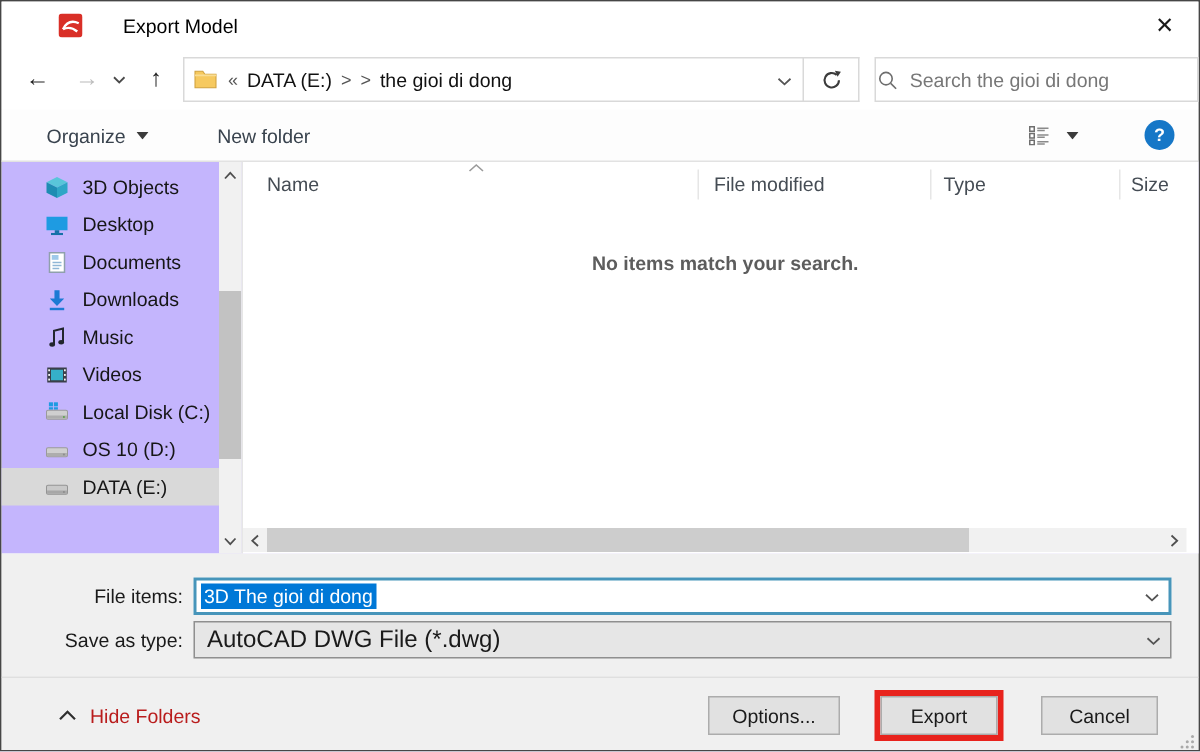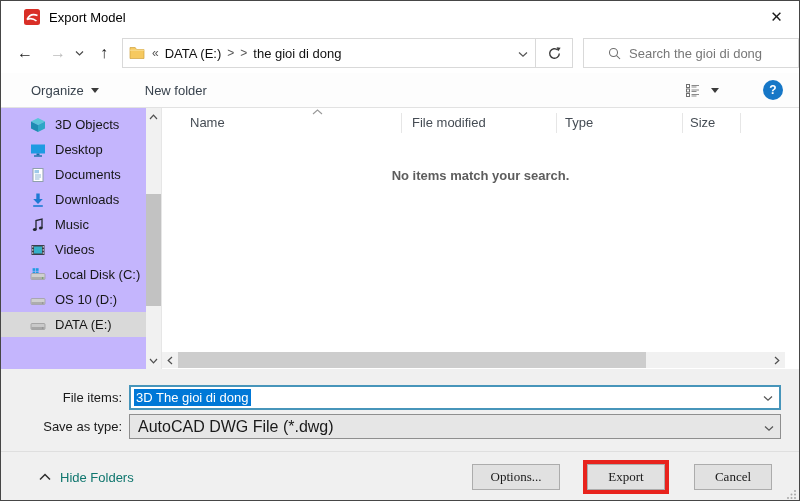--- a/index.html
+++ b/index.html
@@ -2,39 +2,39 @@
 <html><head>
 <meta charset="utf-8">
 <style>
   * { box-sizing: border-box; margin: 0; padding: 0; }
   html,body { background:#fff; }
   body { font-family: "Liberation Sans", sans-serif; color:#1a1a1a; }
 
   .dialog { position:relative; width:800px; height:501px; border:1px solid #464646; background:#fff; overflow:hidden; }
 
   
-  .titlebar { height:32px; display:flex; align-items:center; padding-left:23px; position:relative; background:#fff; }
+  .titlebar { height:32px; display:flex; align-items:center; padding-left:38px; position:relative; background:#fff;gap:18px; }
   .titlebar .app-icon { width:16px; height:16px; margin-right:9px; }
   .titlebar .title { font-size:13px; color:#000; }
   .close-btn { position:absolute; right:0; top:0; width:45px; height:31px; display:flex; align-items:center; justify-content:center; font-size:15px; color:#1a1a1a; cursor:default; background:transparent; border:none; }
 
   
   .navbar { height:40px; display:flex; align-items:center; padding-left:13px; background:#fff; }
   .nav-glyph { font-size:16px; line-height:1; text-align:center; background:none; border:none; }
   .back { width:22px; color:#1f1f1f; margin-right:11px; }
   .fwd  { width:22px; color:#bdbdbd; margin-right:3px; }
   .hist { width:15px; margin-right:6px; display:flex; justify-content:center; background:none; border:none; }
   .up   { width:22px; color:#1f1f1f; margin-right:7px; }
   .addressbar { width:414px; height:30px; border:1px solid #d9d9d9; background:#fff; display:flex; align-items:center; padding:0 7px 0 6px; font-size:13px; }
   .addressbar .crumb { color:#111; padding:0 3px; white-space:nowrap; }
   .addressbar .sep { color:#555; font-size:12px; padding:0 3px; }
   .addressbar .folder { margin-right:4px; }
   .addressbar .addr-chev { margin-left:auto; }
   .refresh-btn { width:37px; height:30px; border:1px solid #d9d9d9; border-left:none; background:#fff; display:flex; align-items:center; justify-content:center; }
-  .searchbox { width:216px; height:30px; border:1px solid #d9d9d9; margin-left:10px; background:#fff; display:flex; align-items:center; padding:0 24px; }
+  .searchbox { width:216px; height:30px; border:1px solid #d9d9d9; margin-left:10px; background:#fff; display:flex; align-items:center; padding:0 1px; }
   .searchbox input { border:none; outline:none; width:100%; font-size:13px; margin-left:8px; font-family:"Liberation Sans",sans-serif; color:#333; background:transparent; }
   .searchbox input::placeholder { color:#777; opacity:1; }
 
   
   .toolbar { height:35px; display:flex; align-items:center; padding-left:30px; background:#fdfdfd; border-bottom:1px solid #e2e2e2; position:relative; font-size:13px; color:#39434e; }
   .organize { display:flex; align-items:center; gap:7px; background:none; border:none; font-size:13px; color:#39434e; font-family:"Liberation Sans",sans-serif; }
   .newfolder { margin-left:46px; background:none; border:none; font-size:13px; color:#39434e; font-family:"Liberation Sans",sans-serif; }
   .view-btn { position:absolute; right:80px; display:flex; align-items:center; gap:9px; background:none; border:none; }
   .help-btn { position:absolute; right:16px; width:20px; height:20px; border-radius:50%; background:#1677c7; color:#fff; font-size:12px; font-weight:bold; display:flex; align-items:center; justify-content:center; border:none; }
 
@@ -45,21 +45,21 @@
   .side-item.sel { background:#d9d9d9; }
   .side-item svg { flex:none; }
   .vscroll { position:absolute; right:0; top:0; width:15px; height:261px; background:#f1f1f1; }
   .vscroll .sb-btn { height:17px; display:flex; align-items:center; justify-content:center; }
   .vscroll .sb-btn.bottom { position:absolute; bottom:0; left:0; width:15px; }
   .vscroll .thumb { position:absolute; top:86px; left:0; width:15px; height:112px; background:#c2c2c2; }
 
   .main { flex:1; border-left:1px solid #e6e6e6; position:relative; background:#fff; }
   .cols { display:flex; margin-top:5px; position:relative; }
   .colh { height:20px; line-height:20px; font-size:13px; color:#454c54; border-right:1px solid #e6e6e6; }
-  .col-name { width:240px; padding-left:28px; }
+  .col-name { width:304px; padding-left:16px; }
   .col-date { width:155px; padding-left:10px; }
   .col-type { width:126px; padding-left:8px; }
   .col-size { width:58px;  padding-left:7px; border-right:1px solid #e6e6e6; }
   .sort-caret { position:absolute; left:150px; top:-4px; }
   .empty-msg { text-align:center; margin-top:35px; font-size:13px; color:#5d5d5d;font-weight:bold; }
 
   .hscroll { position:absolute; bottom:1px; left:0; right:14px; height:16px; background:#f1f1f1; display:flex; align-items:center; }
   .hscroll .sb-btn { width:16px; height:16px; display:flex; align-items:center; justify-content:center; flex:none; }
   .hscroll .thumb { width:468px; height:16px; background:#cdcdcd; flex:none; }
   .hscroll .track { flex:1; }
@@ -69,23 +69,23 @@
   .frow { display:flex; align-items:center; margin-bottom:4px; }
   .flabel { width:128px; text-align:right; padding-right:7px; font-size:13px; color:#1a1a1a; flex:none; }
   .fn-input { width:652px; height:25px; background:#fff; border:2px solid #4795ba; display:flex; align-items:center; padding:0 6px 0 3px; font-size:13px; }
   .fn-input .seltext { background:#0078d7; color:#fff; padding:1px 2px; white-space:nowrap; }
   .fn-input .chev { margin-left:auto; }
   .ftype { width:652px; height:25px; background:#e6e6e6; border:1px solid #8f8f8f; display:flex; align-items:center; padding:0 6px 0 8px; font-size:16px; color:#1a1a1a; }
   .ftype .chev { margin-left:auto; }
 
   
   .footer { height:51px; background:#f0f0f0; border-top:1px solid #dfdfdf; display:flex; align-items:center; padding:0 27px 0 38px; position:relative; }
-  .hidefolders { display:flex; align-items:center; gap:9px; font-size:13px; color:#0f766e; background:none; border:none; font-family:"Liberation Sans",sans-serif; }
+  .hidefolders { display:flex; align-items:center; gap:9px; font-size:13px; color:#b91c1c; background:none; border:none; font-family:"Liberation Sans",sans-serif; }
   .btn-group { margin-left:auto; display:flex; align-items:center; }
-  .wbtn { height:26px; background:#e1e1e1; border:1px solid #acacac; font-size:13px; color:#1a1a1a; font-family:Liberation Serif, serif; }
+  .wbtn { height:26px; background:#e1e1e1; border:1px solid #acacac; font-size:13px; color:#1a1a1a; font-family:Liberation Sans, sans-serif; }
   .btn-options { width:88px; margin-right:23px; }
   .red-box { border:4px solid #e8231d; display:inline-block; line-height:0; }
   .btn-export { width:78px; }
   .btn-cancel { width:78px; margin-left:25px; }
   .grip { position:absolute; right:2px; bottom:2px; }
 </style>
 </head>
 <body>
 
 <div class="dialog">

